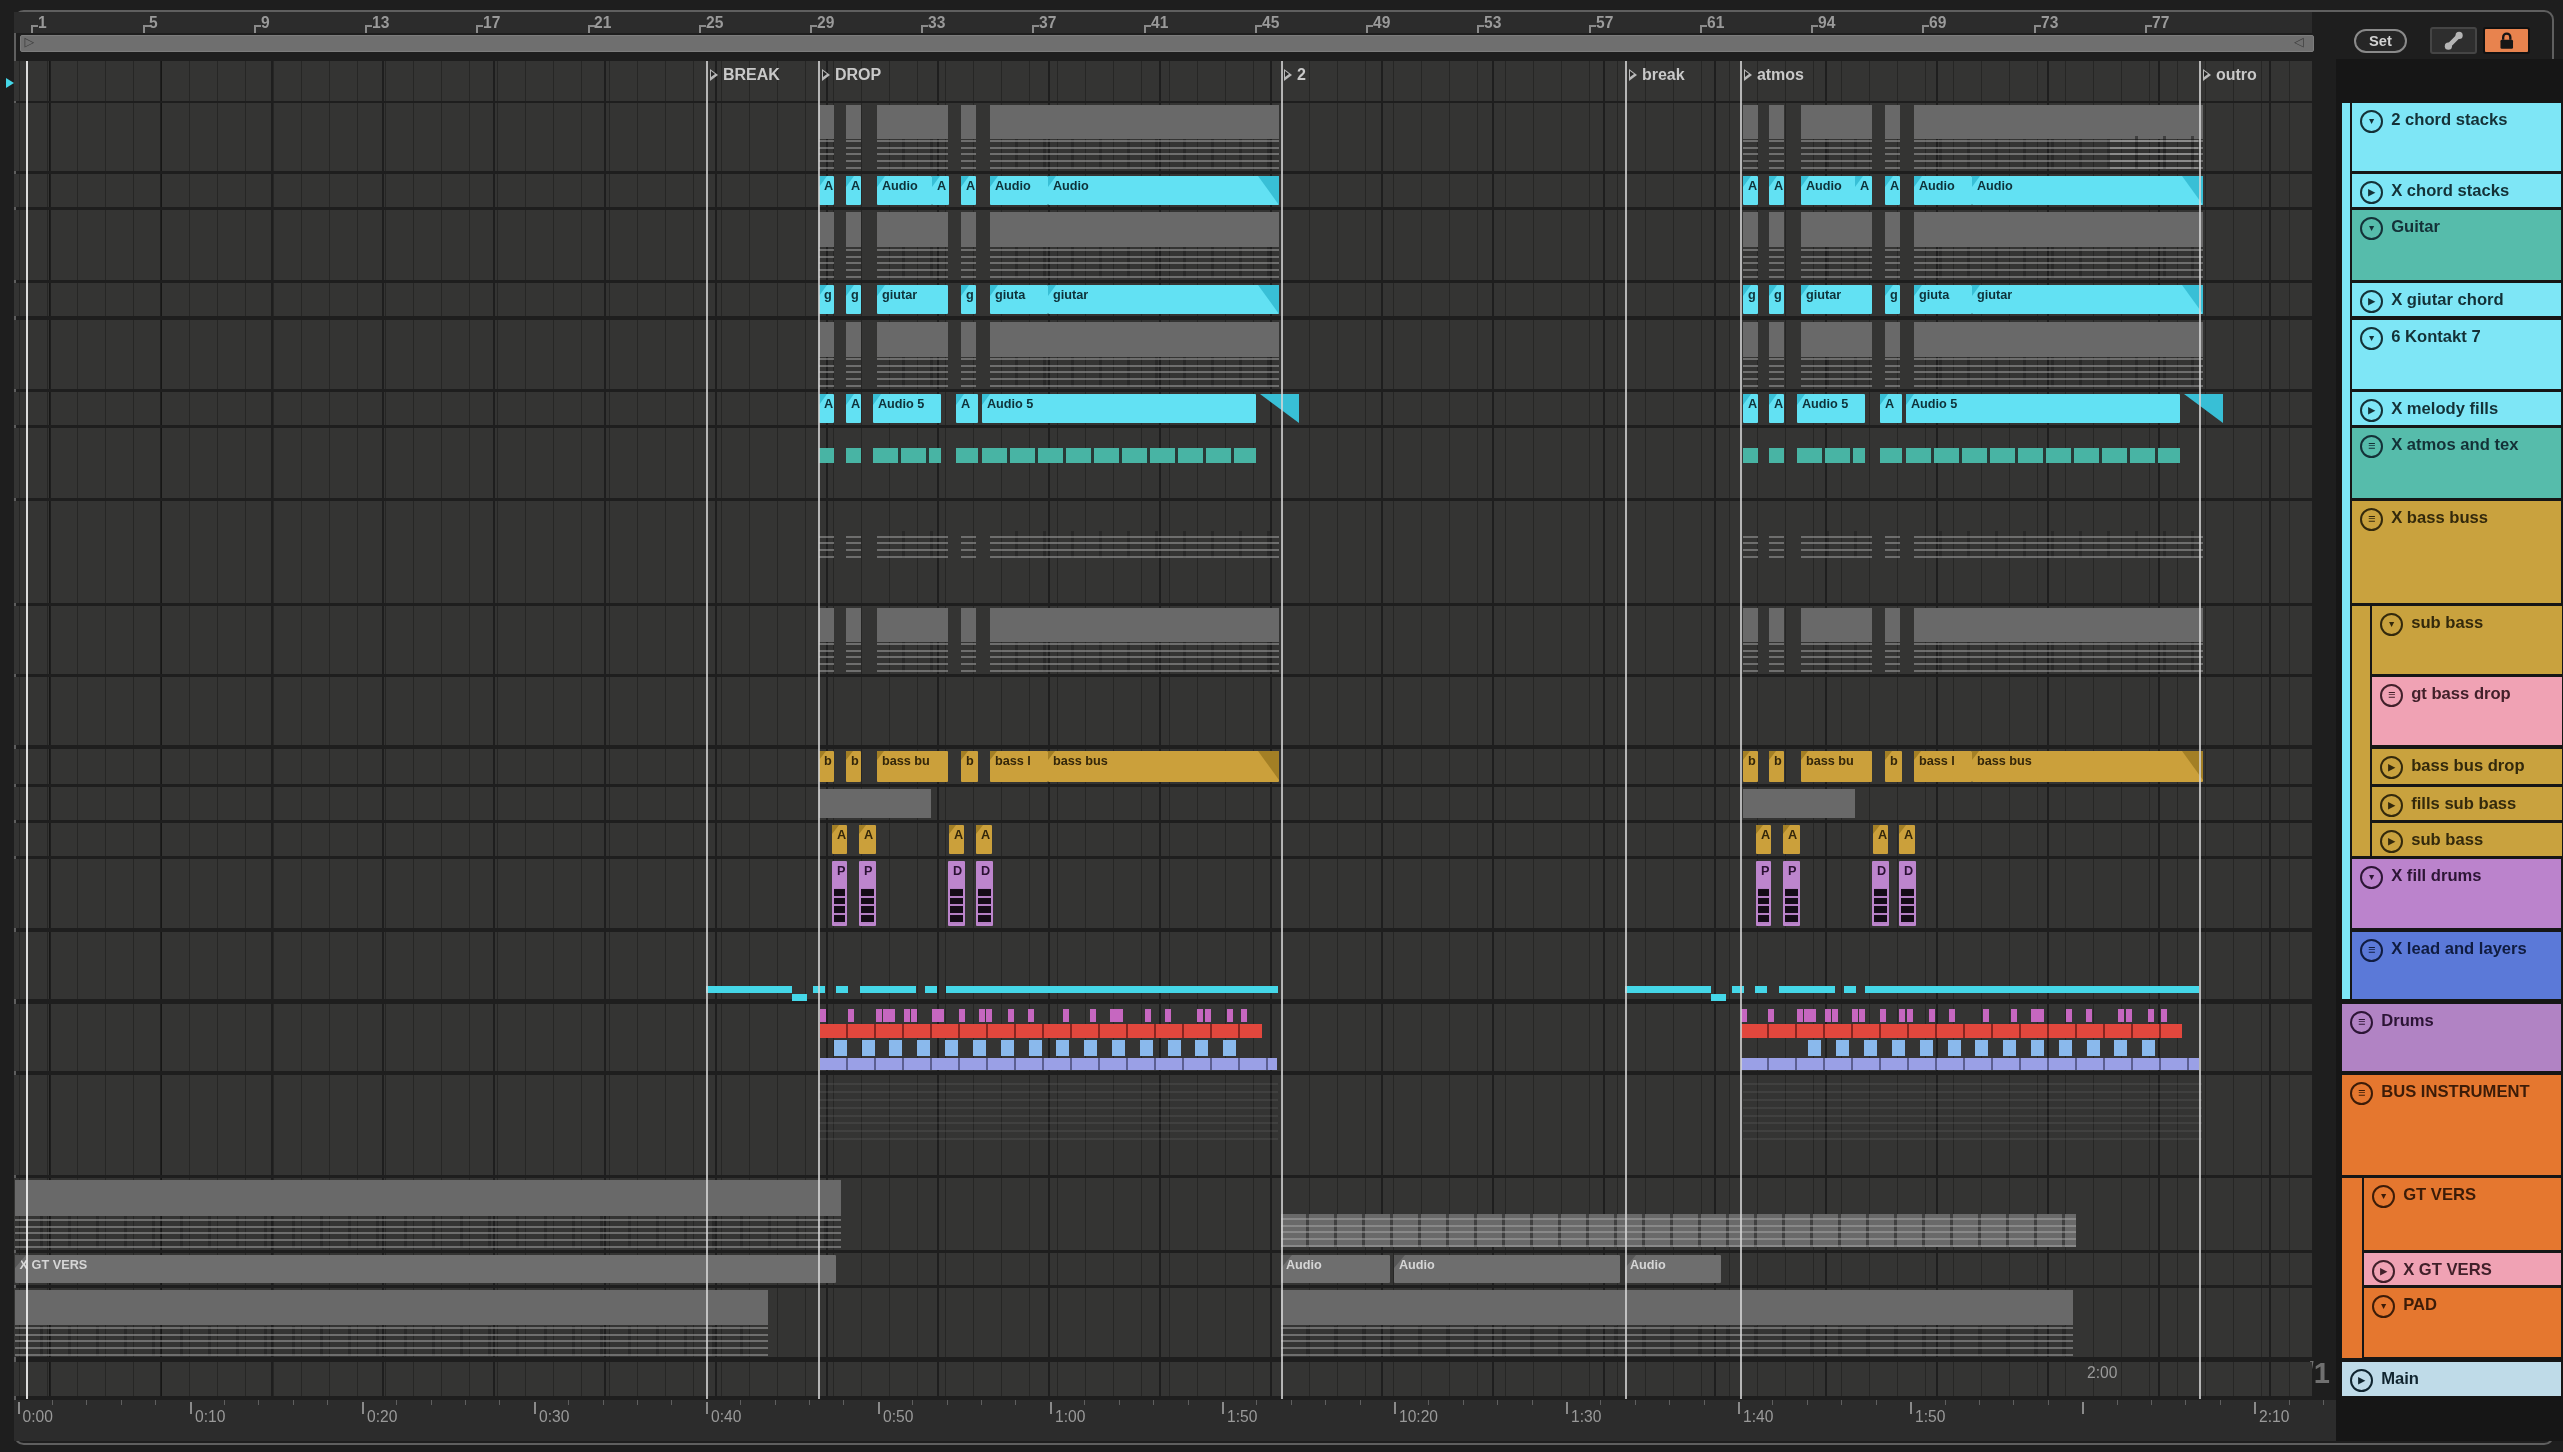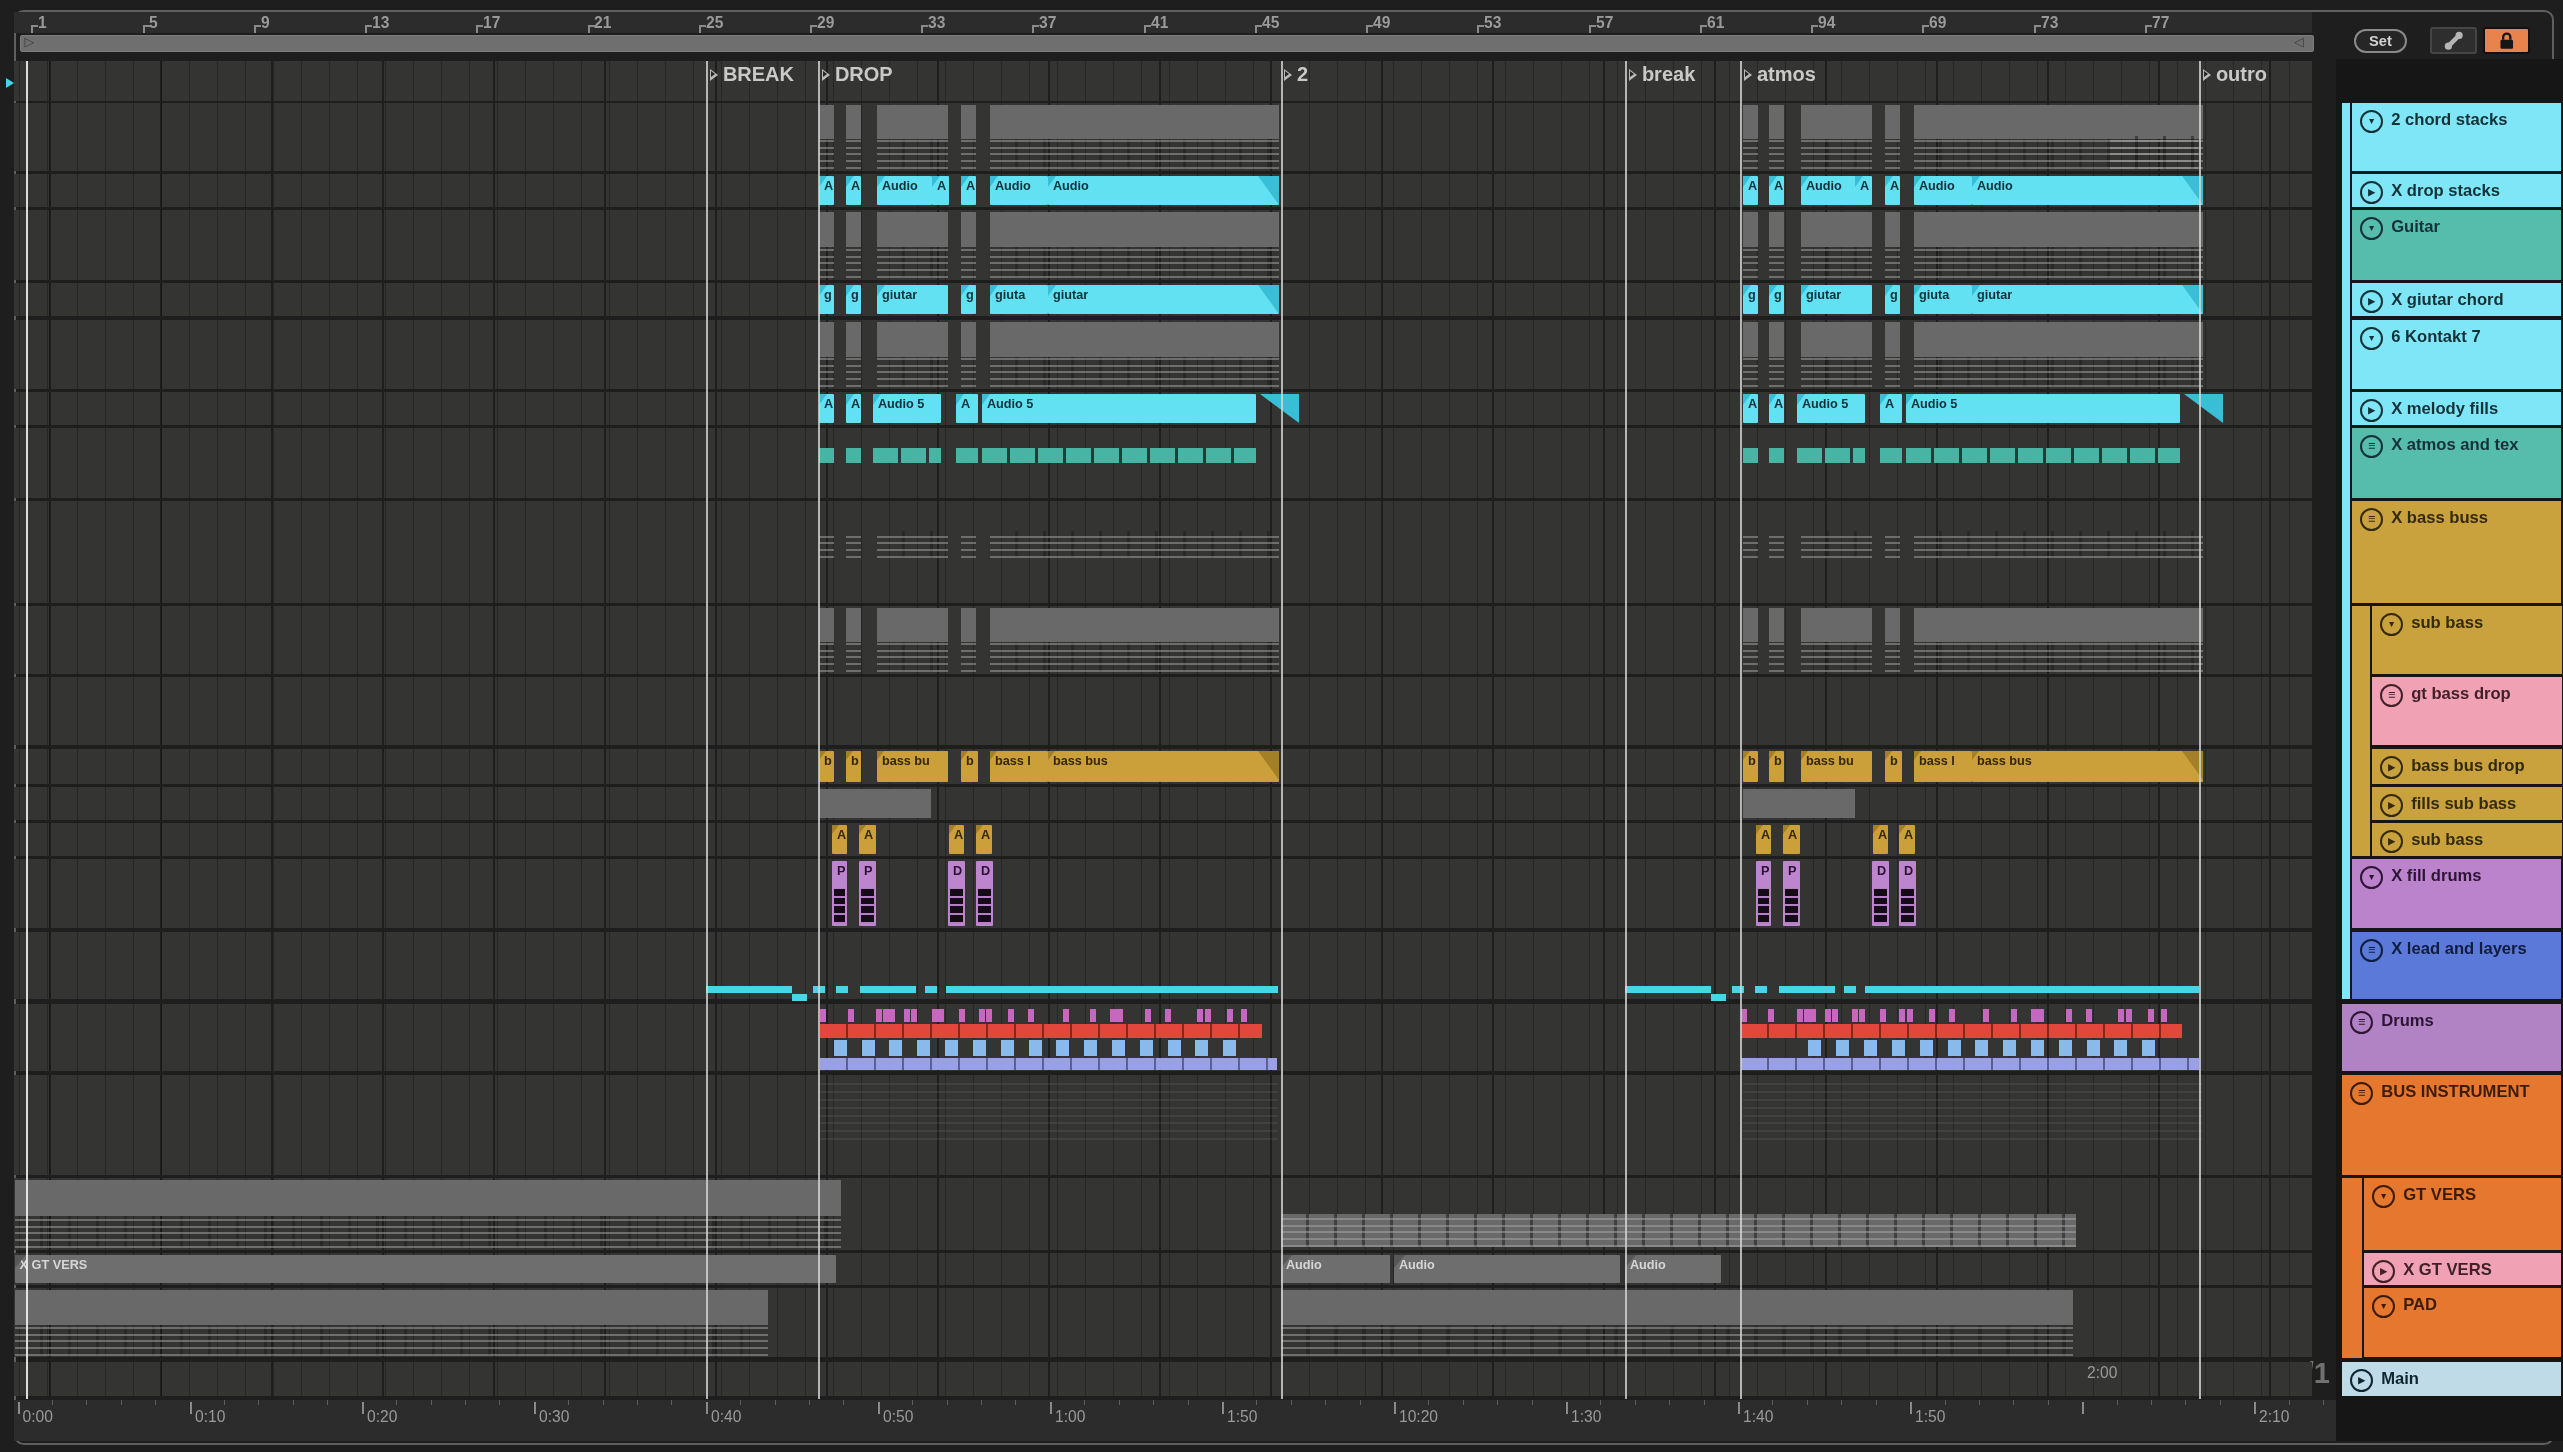--- a/index.html
+++ b/index.html
@@ -11,21 +11,21 @@
        background-image:
          repeating-linear-gradient(90deg, rgba(0,0,0,0.42) 0 2px, transparent 2px 111px),
          repeating-linear-gradient(90deg, rgba(0,0,0,0.28) 0 1px, transparent 1px 28px);
        background-position-x:35px,35px;}
   .rulerband{background:#2c2c2c;}
   .barlabel{color:#9a9a9a;font-size:15.6px;font-weight:bold;}
   .tick{border-left:2px solid #8a8a8a;border-top:2px solid #8a8a8a;width:4.9px;height:5.9px;}
   .minitick{border-left:1px solid #5f5f5f;height:4.9px;}
   .scrub{background:#6f6f6f;border-radius:2px;border:1px solid #7d7d7d;}
   .scrubarr{color:#3e3e3e;font-size:12.7px;line-height:11.7px;}
-  .marker{display:flex;align-items:center;gap:4.9px;color:#c9c9c9;font-size:20px;font-weight:bold;white-space:nowrap;}
+  .marker{display:flex;align-items:center;gap:4.9px;color:#c9c9c9;font-size:16px;font-weight:bold;white-space:nowrap;}
   .flagtri{width:0;height:0;border-left:8.8px solid #b9b9b9;border-top:6.8px solid transparent;border-bottom:6.8px solid transparent;position:relative;}
   .flagtri:after{content:"";position:absolute;left:-6.8px;top:-3.9px;border-left:4.9px solid #262626;border-top:3.9px solid transparent;border-bottom:3.9px solid transparent;}
   .locline{width:2px;background:rgba(215,215,215,0.8);}
   .clip{border-radius:1px;overflow:hidden;white-space:nowrap;font-weight:bold;}
   .clip .lbl{font-size:12.7px;padding:2.9px 2.9px 0 4.9px;display:block;overflow:hidden;}
   .cyan{background:#62e1f3;color:#0e3139;}
   .cyan:before{content:"";position:absolute;left:0;top:0;border-top:11.7px solid #38bfd6;border-right:8.8px solid transparent;}
   .fadeR:after{content:"";position:absolute;right:0;top:0;border-top:29px solid #38bfd6;border-left:21.5px solid transparent;}
   .mustard{background:#cba03b;color:#33260a;}
   .mustard:before{content:"";position:absolute;left:0;top:0;border-top:9.8px solid #a37f25;border-right:7.8px solid transparent;}
@@ -720,21 +720,21 @@
       <div class="abs" style="left:2336px;top:59px;width:227px;height:1382px;background:#161616;"></div>
       <div class="abs" style="left:2342px;top:103px;width:7.8px;height:896px;background:#7ee6f6;"></div>
       <div class="abs" style="left:2352px;top:606px;width:17.6px;height:250px;background:#c9a23e;"></div>
       <div class="abs" style="left:2342px;top:1178px;width:19.6px;height:180px;background:#e5772f;"></div>
       <div class="abs trackhdr" style="left:2352px;top:103px;width:209px;height:68px;background:#7ee6f6;color:#143137;">
         <div class="circ">▼</div>
         <span>2 chord stacks</span>
       </div>
       <div class="abs trackhdr" style="left:2352px;top:174px;width:209px;height:33px;background:#7ee6f6;color:#143137;">
         <div class="circ">▶</div>
-        <span>X drop  stacks</span>
+        <span>X chord  stacks</span>
       </div>
       <div class="abs trackhdr" style="left:2352px;top:210px;width:209px;height:70px;background:#56bcab;color:#143137;">
         <div class="circ">▼</div>
         <span>Guitar</span>
       </div>
       <div class="abs trackhdr" style="left:2352px;top:283px;width:209px;height:33px;background:#7ee6f6;color:#143137;">
         <div class="circ">▶</div>
         <span>X giutar chord</span>
       </div>
       <div class="abs trackhdr" style="left:2352px;top:320px;width:209px;height:69px;background:#7ee6f6;color:#143137;">

